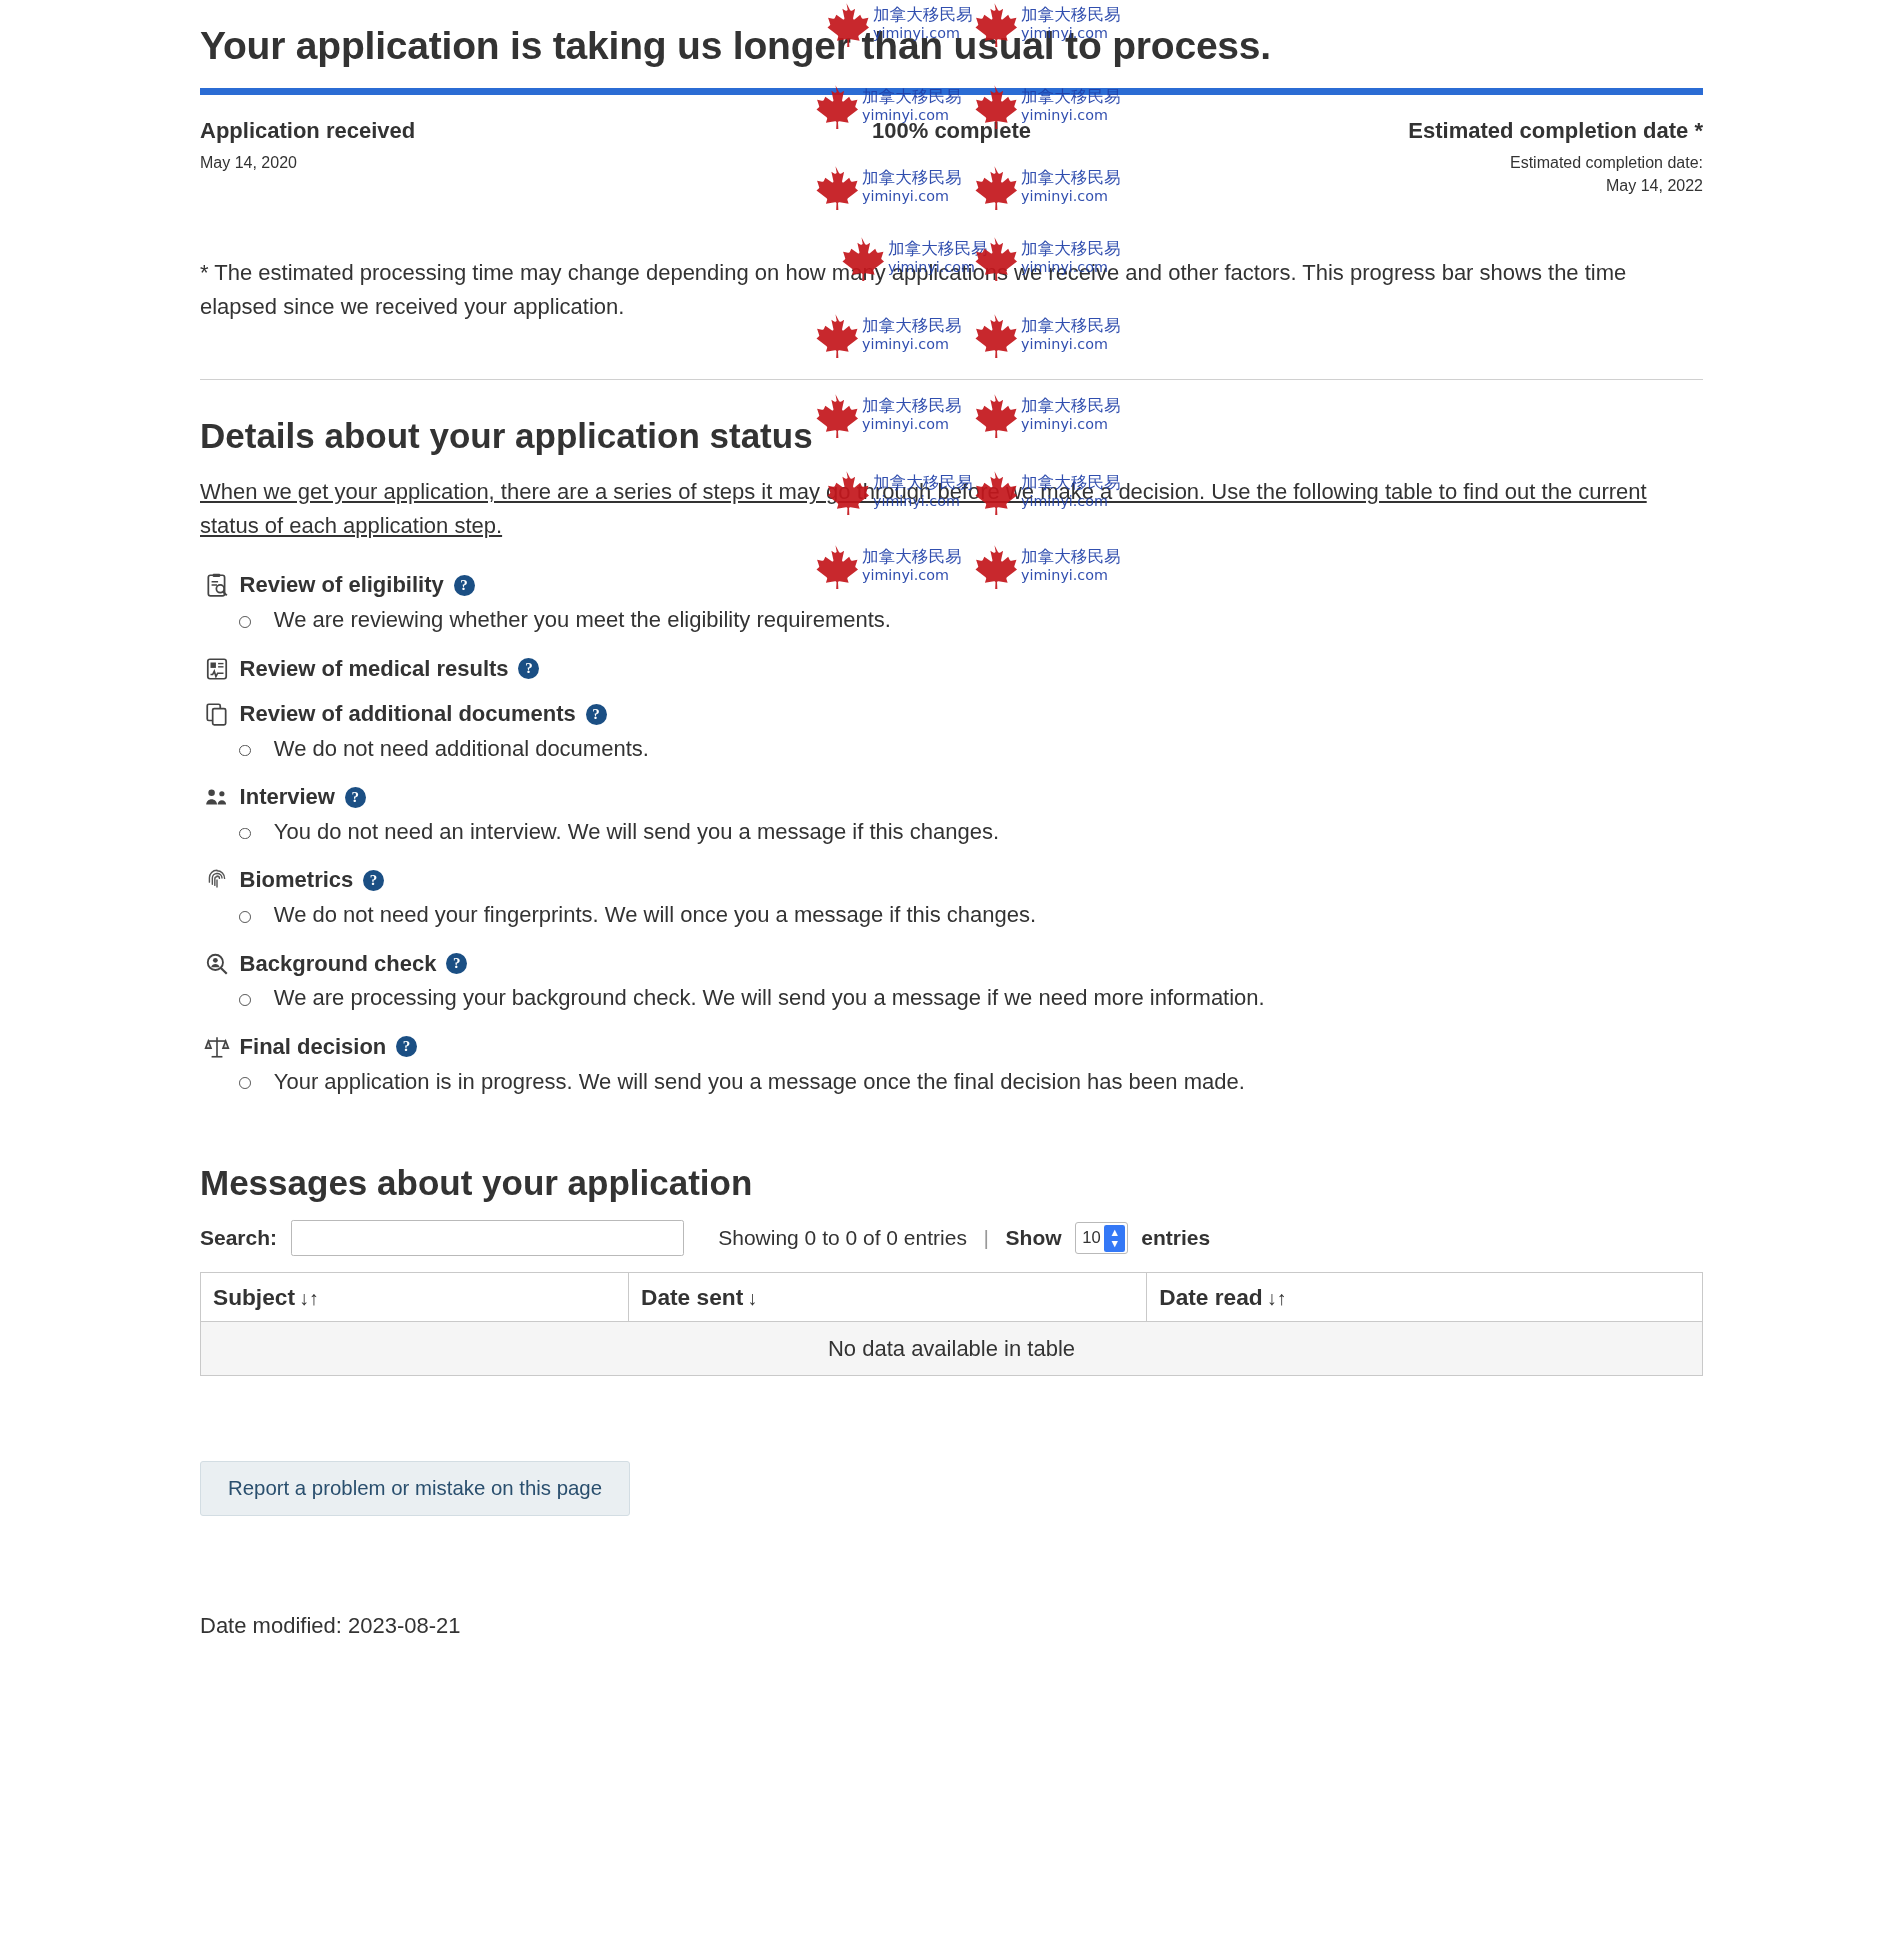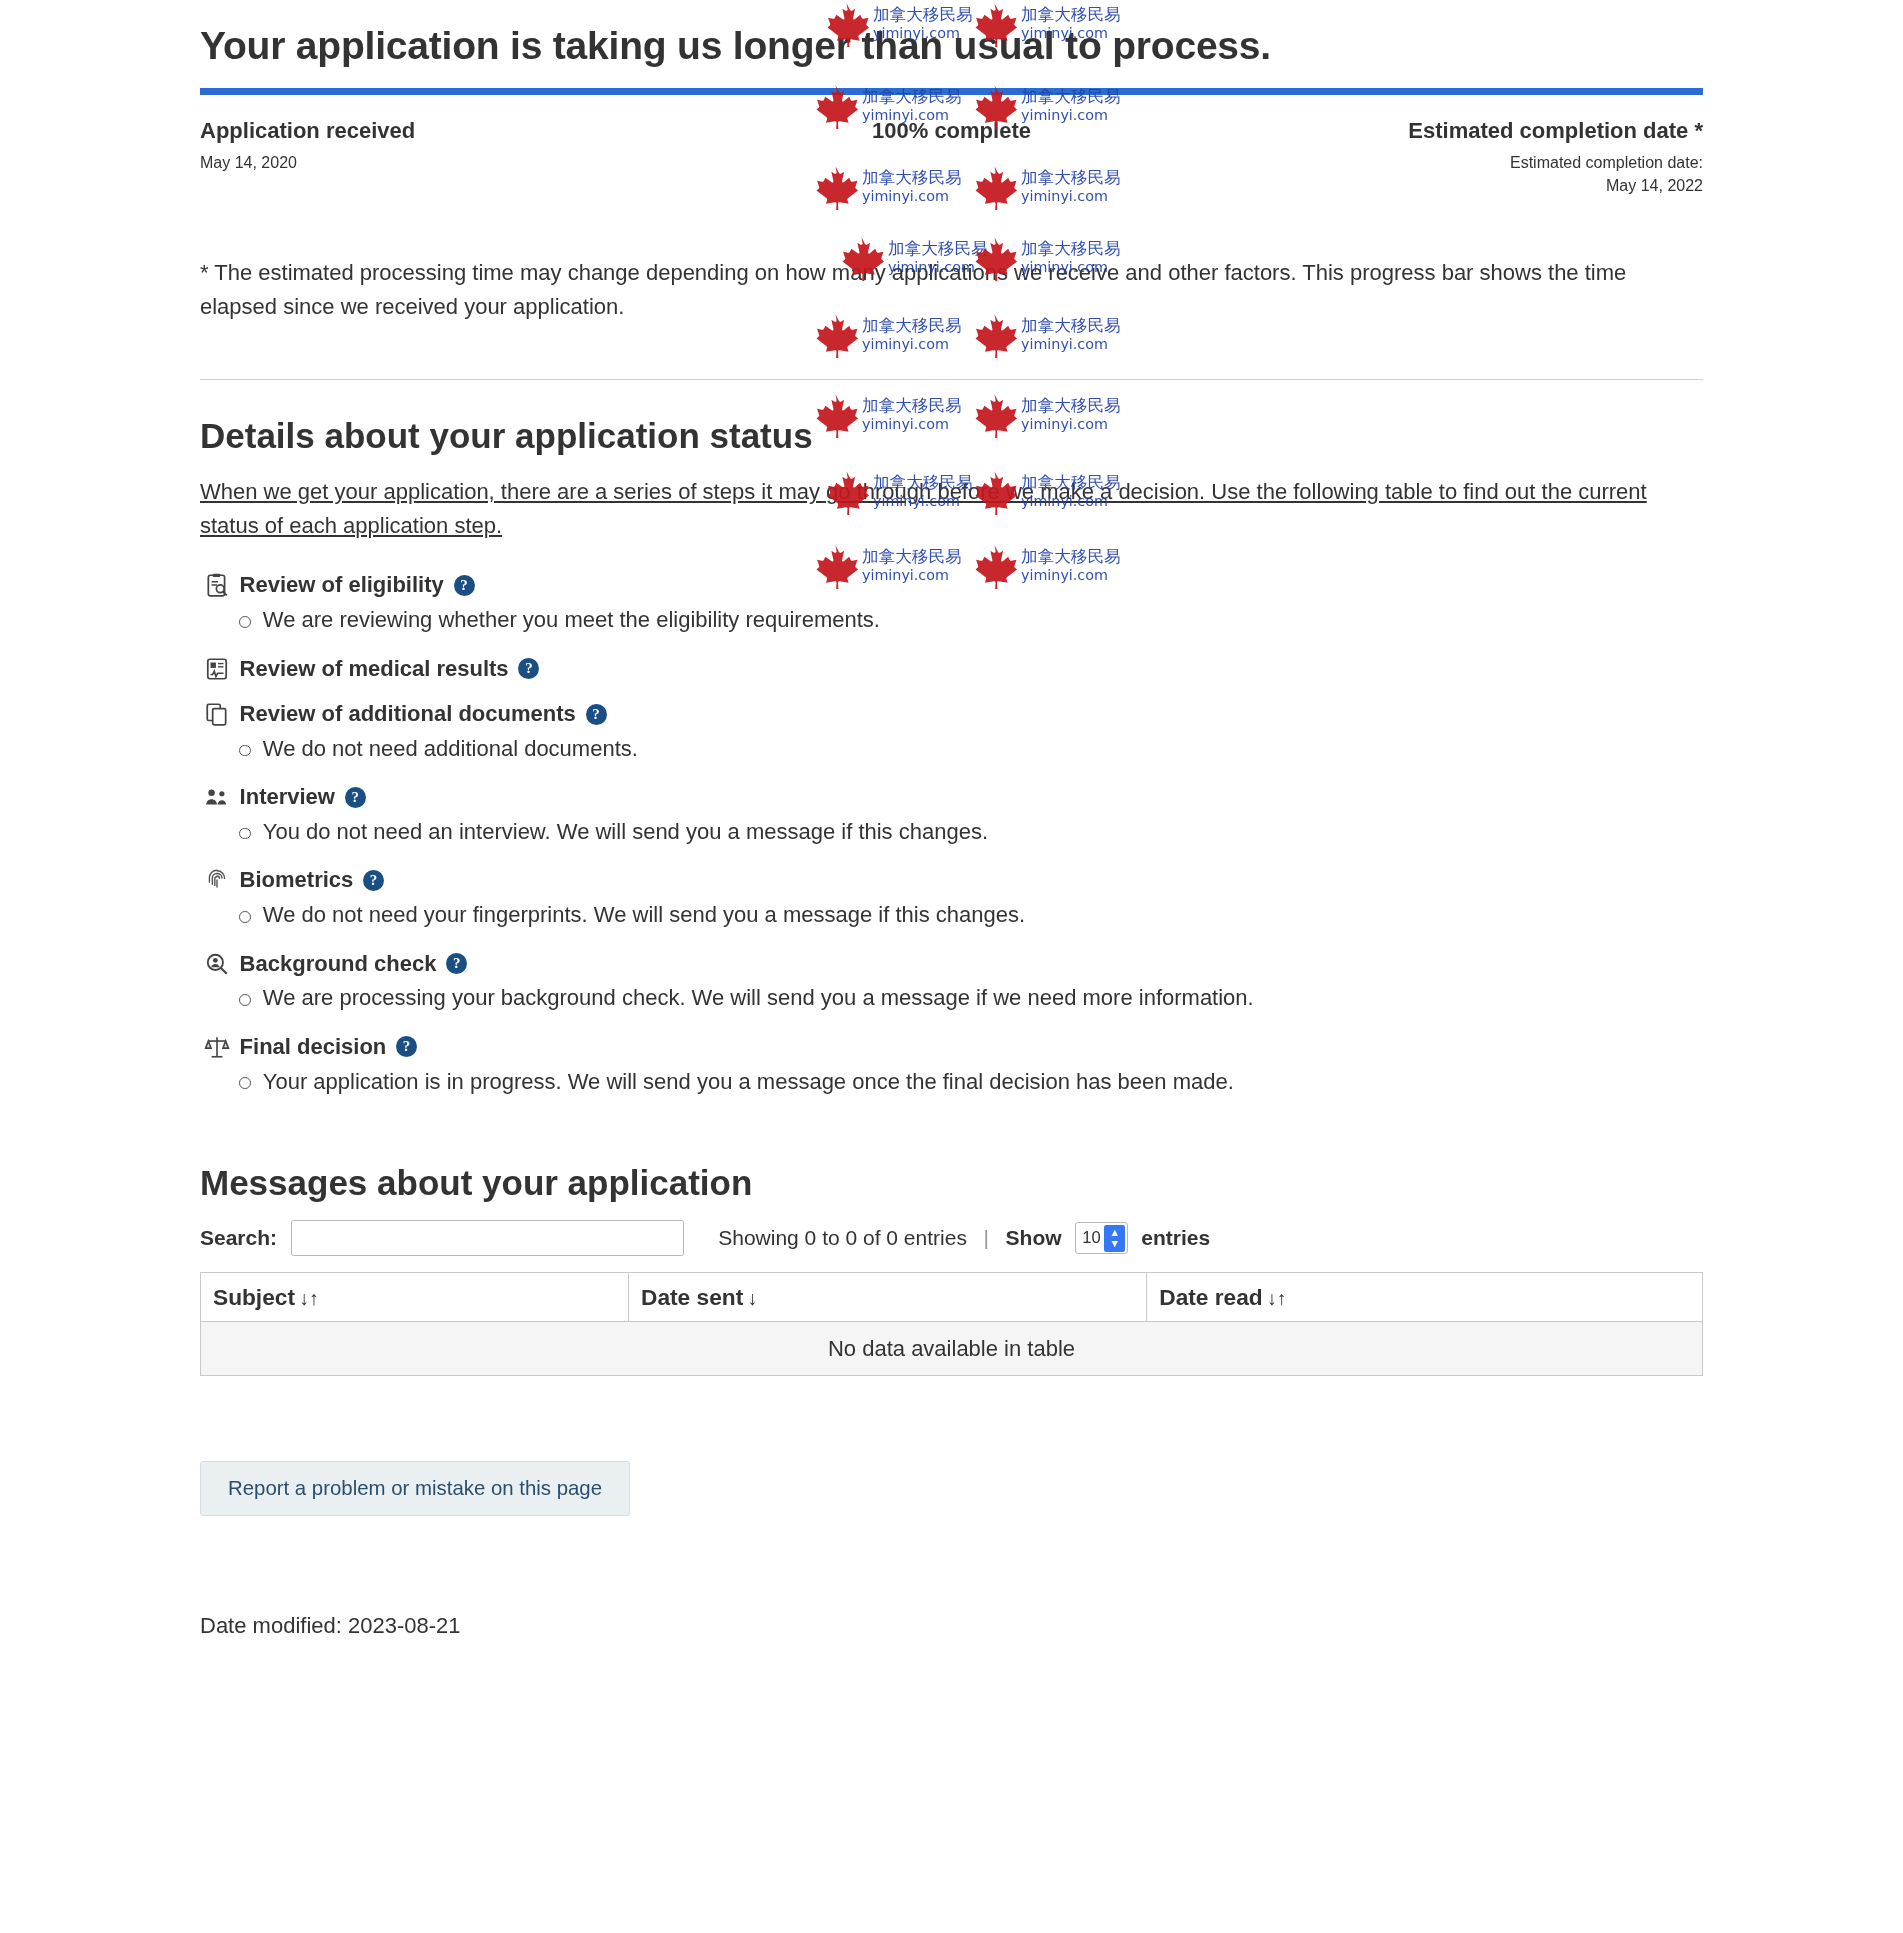--- a/index.html
+++ b/index.html
@@ -118,21 +118,21 @@
     align-items: center;
     justify-content: center;
     line-height: 1;
     cursor: pointer;
     flex: 0 0 auto;
     font-family: "Liberation Serif", serif;
   }
   .step-body {
     display: flex;
     align-items: flex-start;
-    gap: 12px;
+    gap: 23px;
     margin-top: 6.8px;
     margin-left: 39px;
     font-size: 22px;
     color: #333333;
     line-height: 1.4;
   }
   .bullet-ring {
     width: 9.8px;
     height: 9.8px;
     border: 1.5px solid #555;
@@ -416,21 +416,21 @@
               <path d="M14.3 10.5c0-1.3-1-2.2-2.3-2.2"></path>
               <path d="M16.6 10.2C16.6 7.8 14.6 6 12 6"></path>
               <path d="M19 10.5C19 6.6 16 3.4 12 3.4"></path>
             </svg>
         </span>
         <span>Biometrics</span>
         <span class="help-icon">?</span>
       </div>
       <div class="step-body">
         <span class="bullet-ring"></span>
-        <span>We do not need your fingerprints. We will send you a message if this changes.</span>
+        <span>We do not need your fingerprints. We will once you a message if this changes.</span>
       </div>
     </div>
 
     <div class="step">
       <div class="step-head">
         <span class="step-icon">
           <svg width="26" height="26" viewBox="0 0 24 24">
               <circle cx="10.5" cy="10.5" r="7" fill="none" stroke="#444" stroke-width="1.7"></circle>
               <circle cx="10.5" cy="8.6" r="2.2" fill="#444"></circle>
               <path d="M6.6 15c.6-2 2.1-3 3.9-3s3.3 1 3.9 3z" fill="#444"></path>

